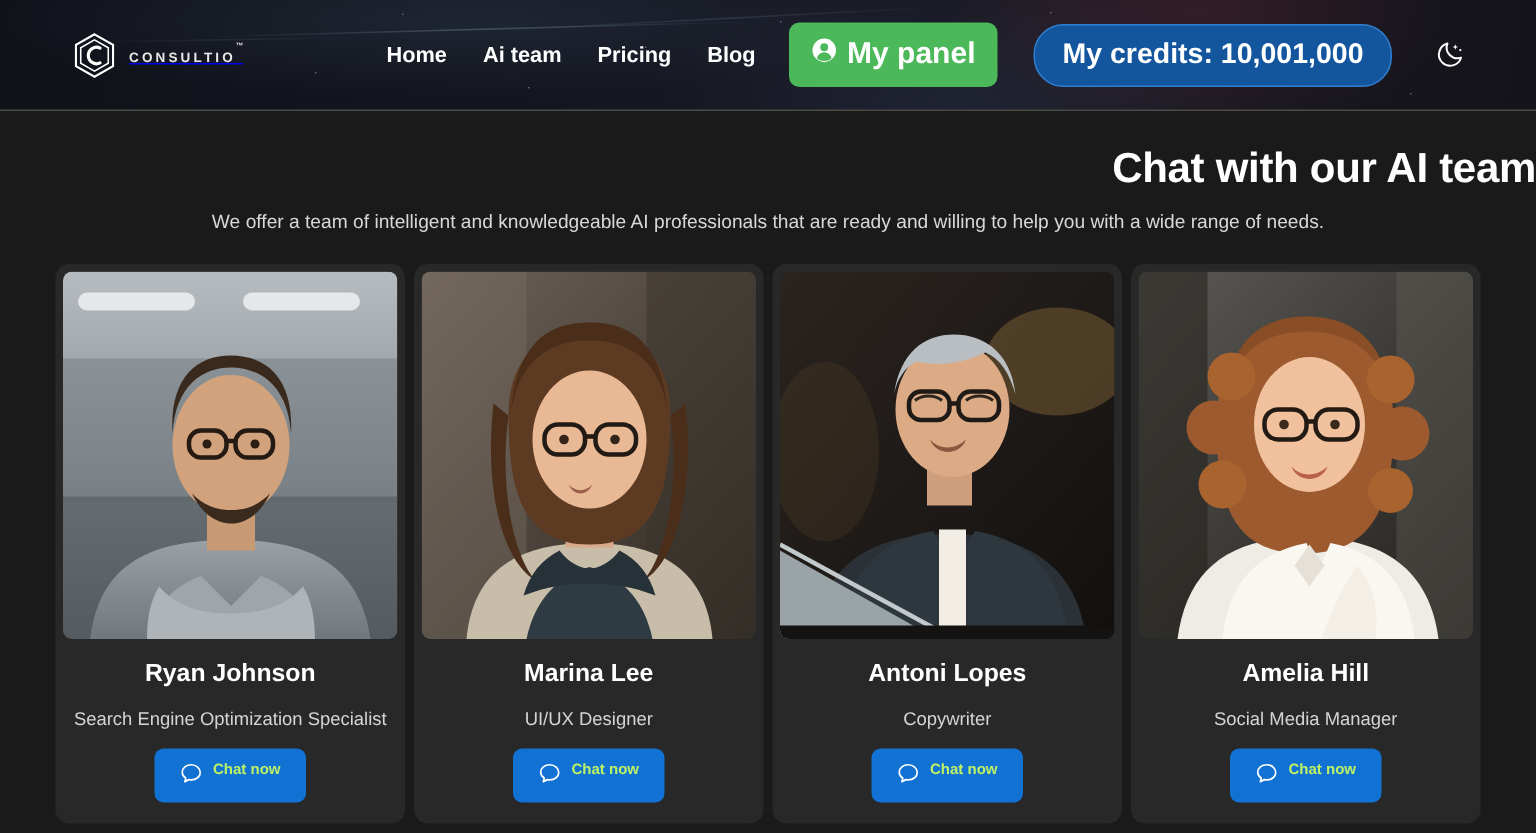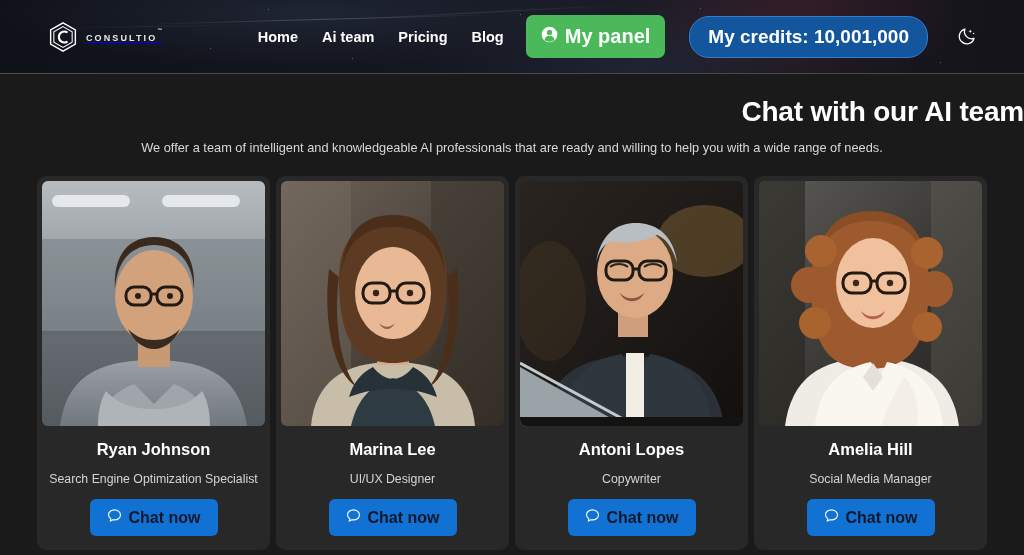--- a/index.html
+++ b/index.html
@@ -98,23 +98,23 @@
   .card-photo svg { display:block; width:100%; height:100%; }
   .card-name {
     color:#ffffff; font-size:16.5px; font-weight:700;
     margin-top:14px; text-align:center;
   }
   .card-role {
     color:#d4d4d4; font-size:12.3px;
     margin-top:13px; text-align:center;
   }
   .btn-chat {
-    display:flex; align-items:center; gap:7px;
-    background:#1272d4; color:#0f172a;
-    font-size:16px; font-weight:700;
+    display:flex; gap:7px;
+    background:#1272d4; color:#bef264;
+    font-size:10px; font-weight:700;
     border:none; border-radius:6px;
     padding:9px 17px; margin-top:13px; cursor:pointer; white-space:nowrap;
   }
 </style>
 </head>
 <body>
 
 <header class="header">
   <div class="header-streak streak-a"></div>
   <div class="header-streak streak-b"></div>

